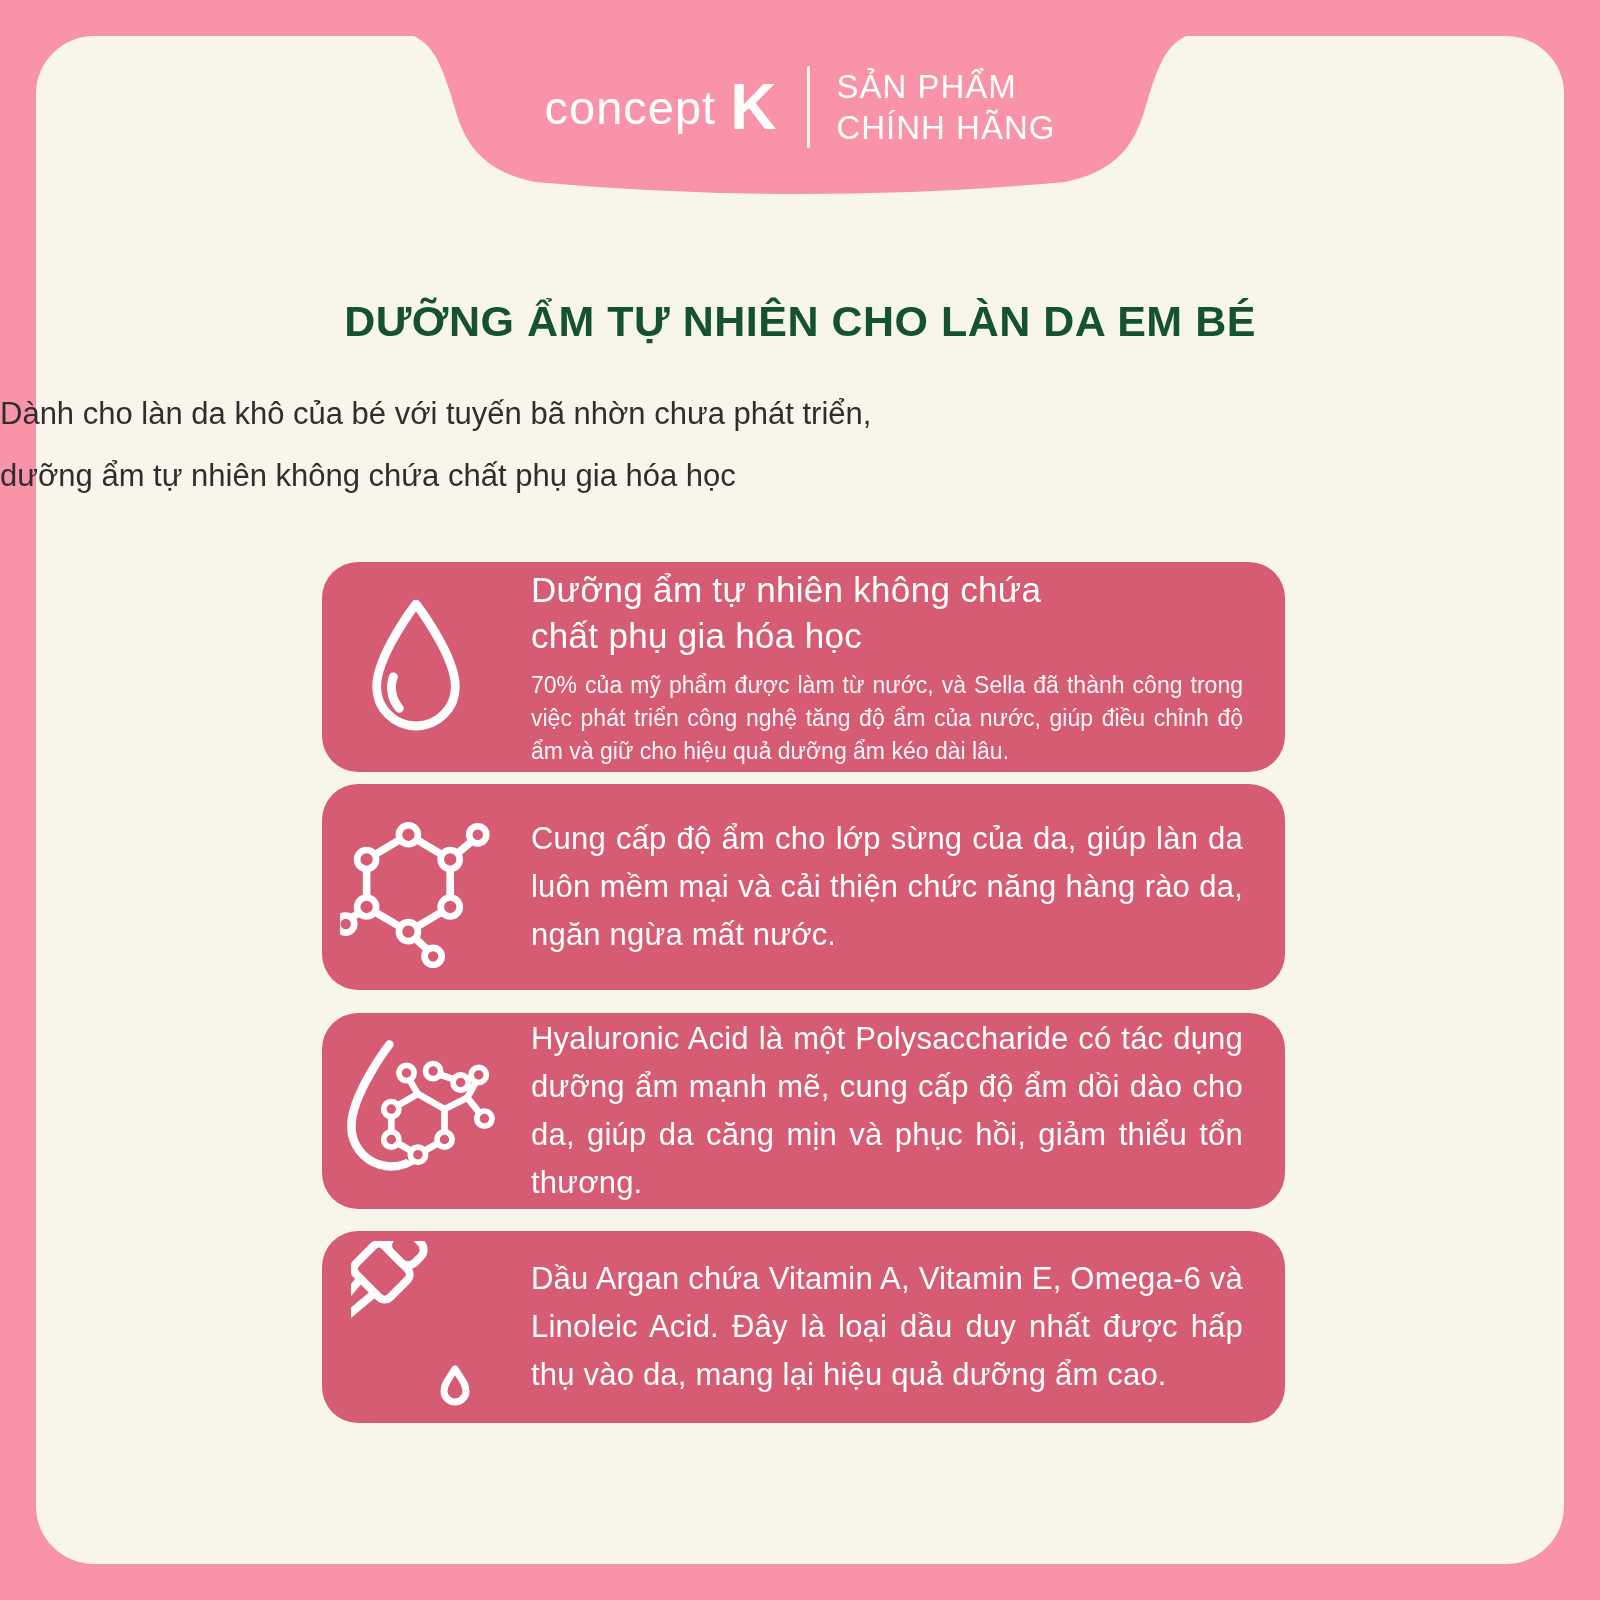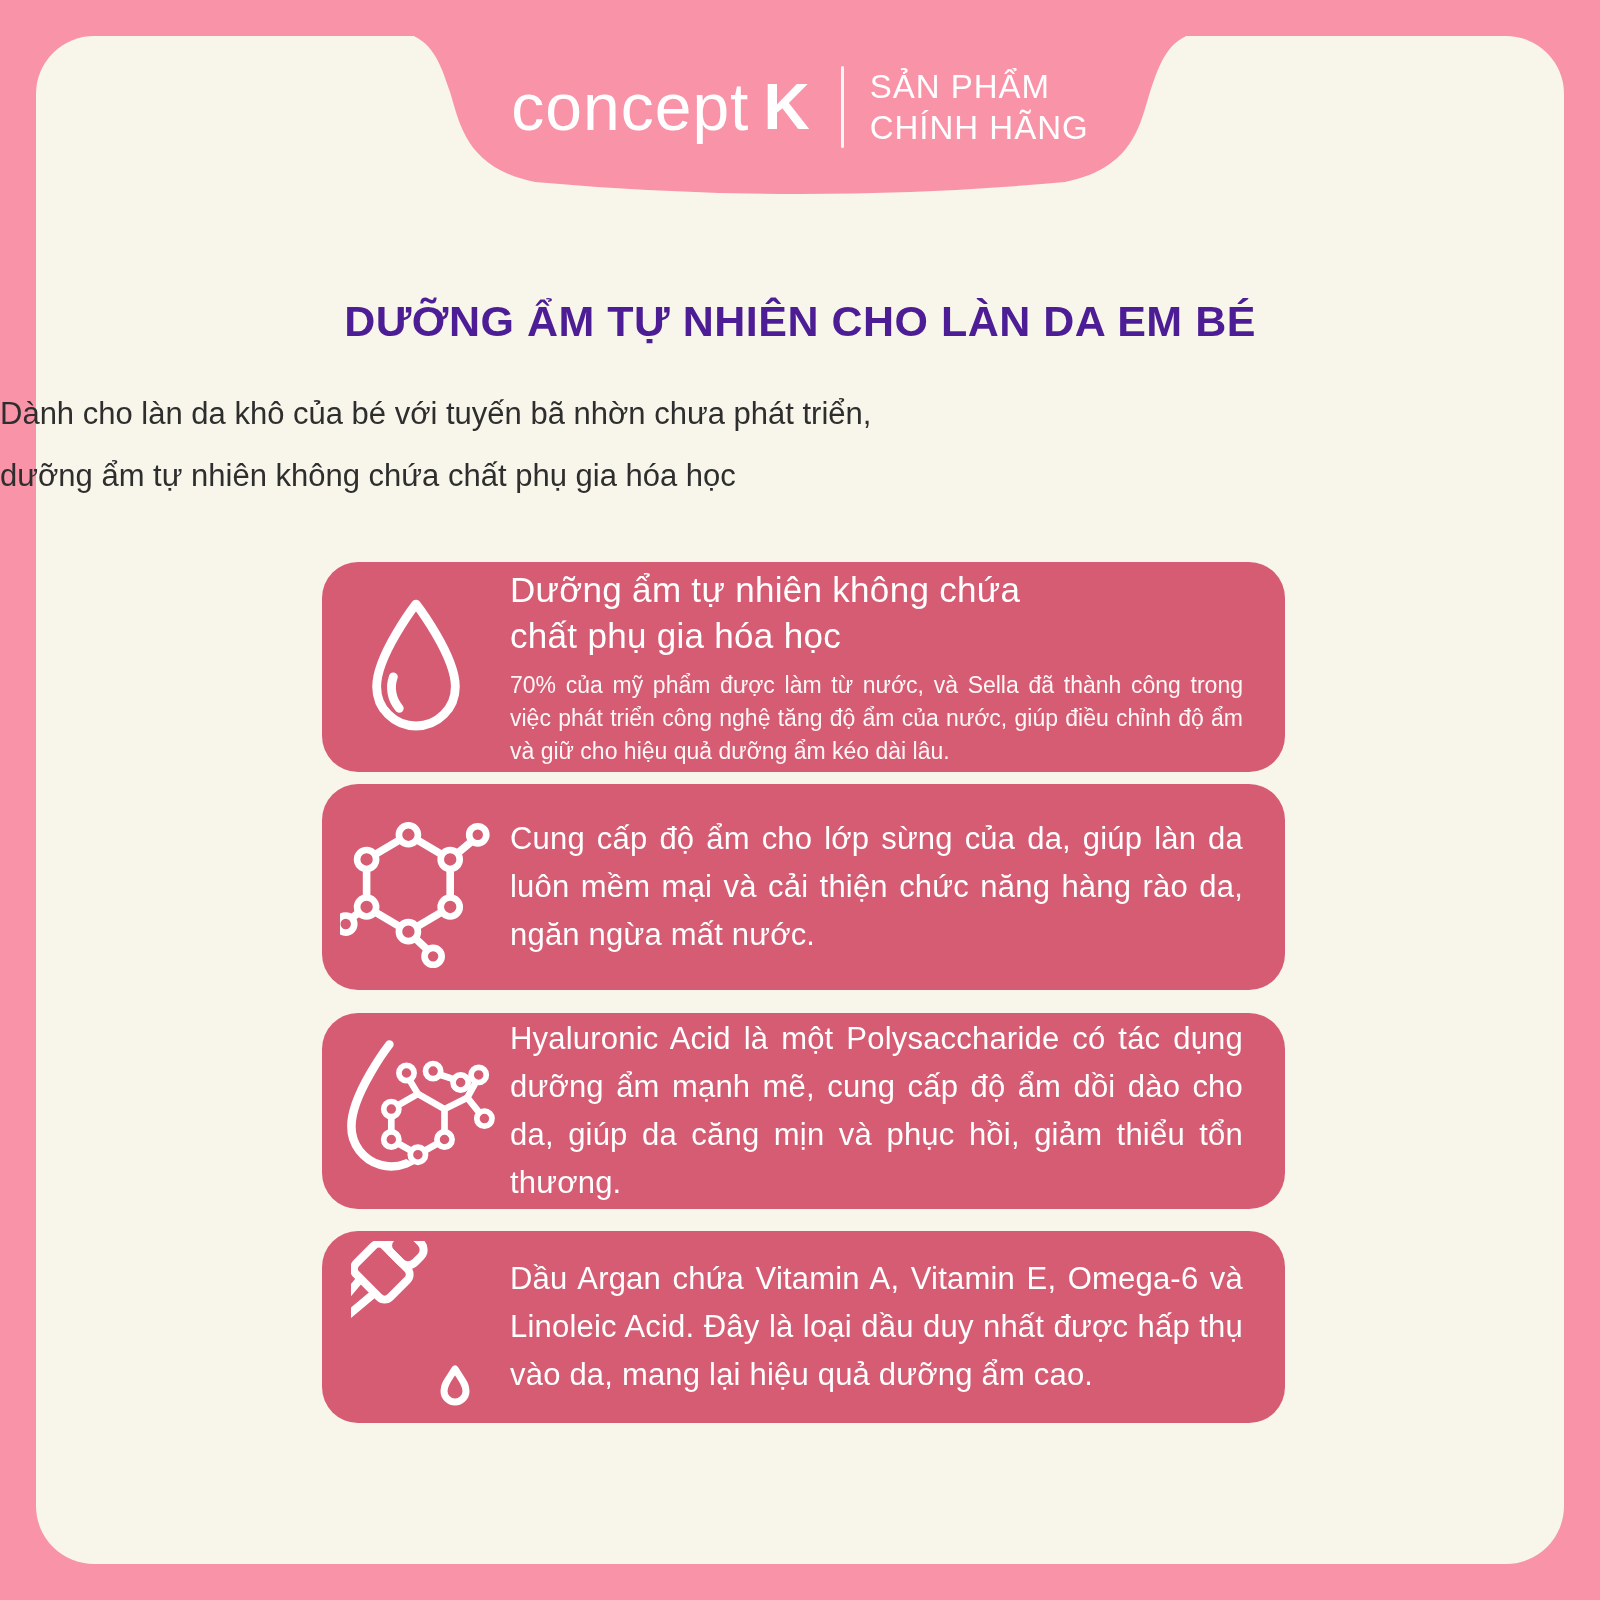--- a/index.html
+++ b/index.html
@@ -23,60 +23,61 @@
   
   .tab-svg{position:absolute;top:0;left:0;display:block;}
 
   
   .logo-row{
     position:absolute;top:52px;left:0;width:1600px;height:110px;
     display:flex;align-items:center;justify-content:center;
     color:#ffffff;
   }
   .logo-word{
-    font-size:66px;font-weight:400;letter-spacing:1px;
+    font-size:47px;font-weight:400;letter-spacing:1px;
   }
   .logo-k{
     font-size:64px;font-weight:700;margin-left:14px;letter-spacing:1px;
   }
   .logo-divider{
     width:3px;height:82px;background:rgba(255,255,255,.9);
     margin:0 26px 0 30px;border-radius:2px;
   }
   .logo-badge{
     font-size:33px;font-weight:400;line-height:41px;letter-spacing:1px;
     text-align:left;
   }
 
   
   .main-title{
     position:absolute;top:297px;left:0;width:1600px;
     text-align:center;
     font-size:43px;font-weight:700;letter-spacing:.5px;
-    color:#4c1d95;
+    color:#14532d;
   }
 
   
   .subtitle{
     position:absolute;top:383px;left:0;width:1600px;
     font-size:31px;line-height:62px;
     color:#2e2e2e;
   }
 
   
   .cards{
     position:absolute;left:322px;top:562px;width:963px;
     display:flex;flex-direction:column;
   }
   .card{
     background:#d65c73;
     border-radius:36px;
     color:#ffffff;
     display:flex;align-items:center;
     box-sizing:border-box;
+    gap:21px;
   }
   .card-1{height:210px;margin-bottom:12px;}
   .card-2{height:206px;margin-bottom:23px;justify-content:space-between;}
   .card-3{height:196px;margin-bottom:22px;align-items:center;}
   .card-4{height:192px;}
   .icon-box{
     width:188px;flex:0 0 188px;
     display:flex;align-items:center;justify-content:center;
   }
   .card-text{

